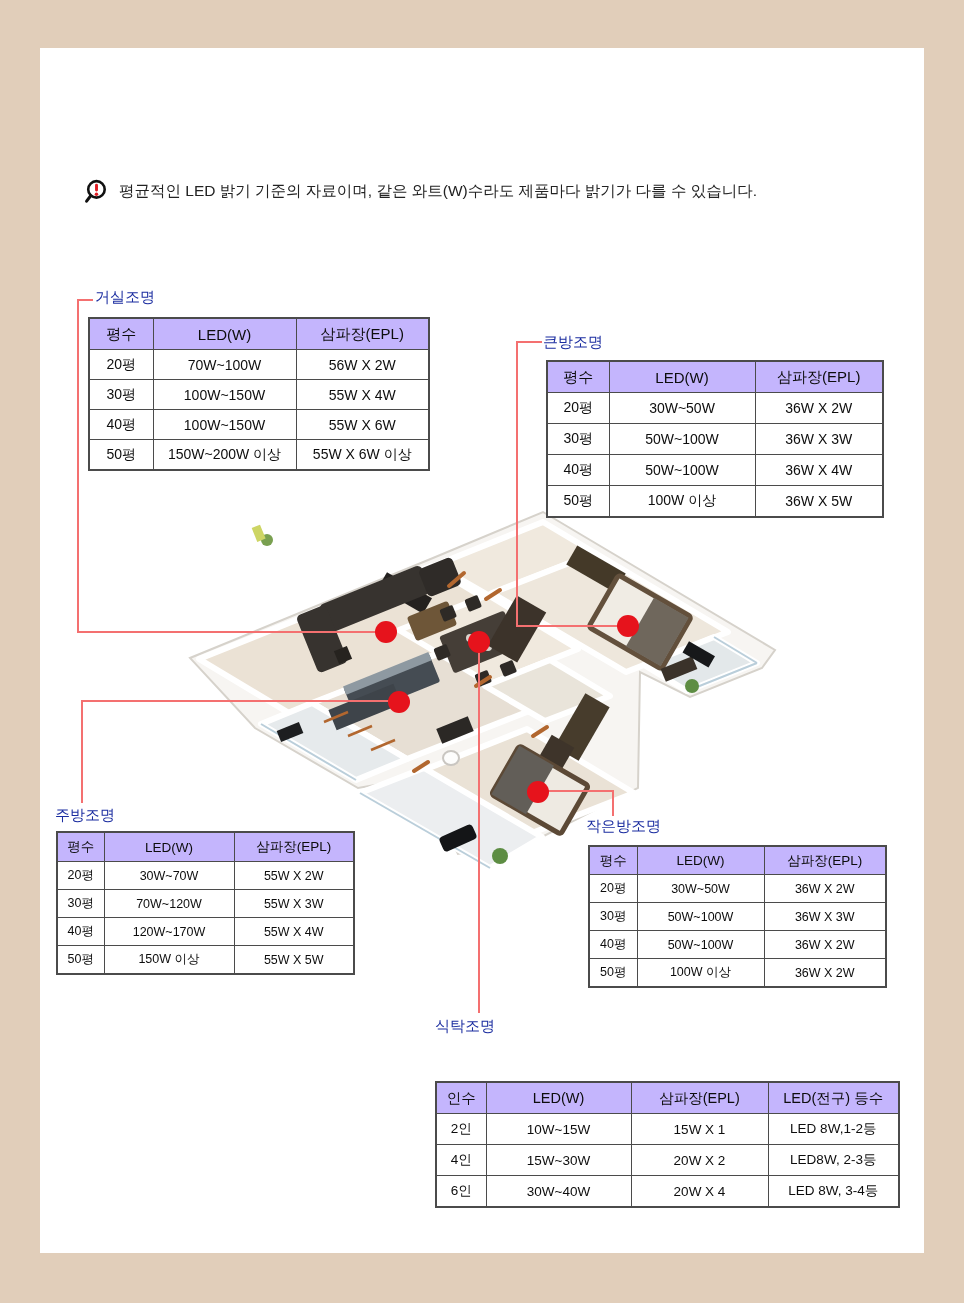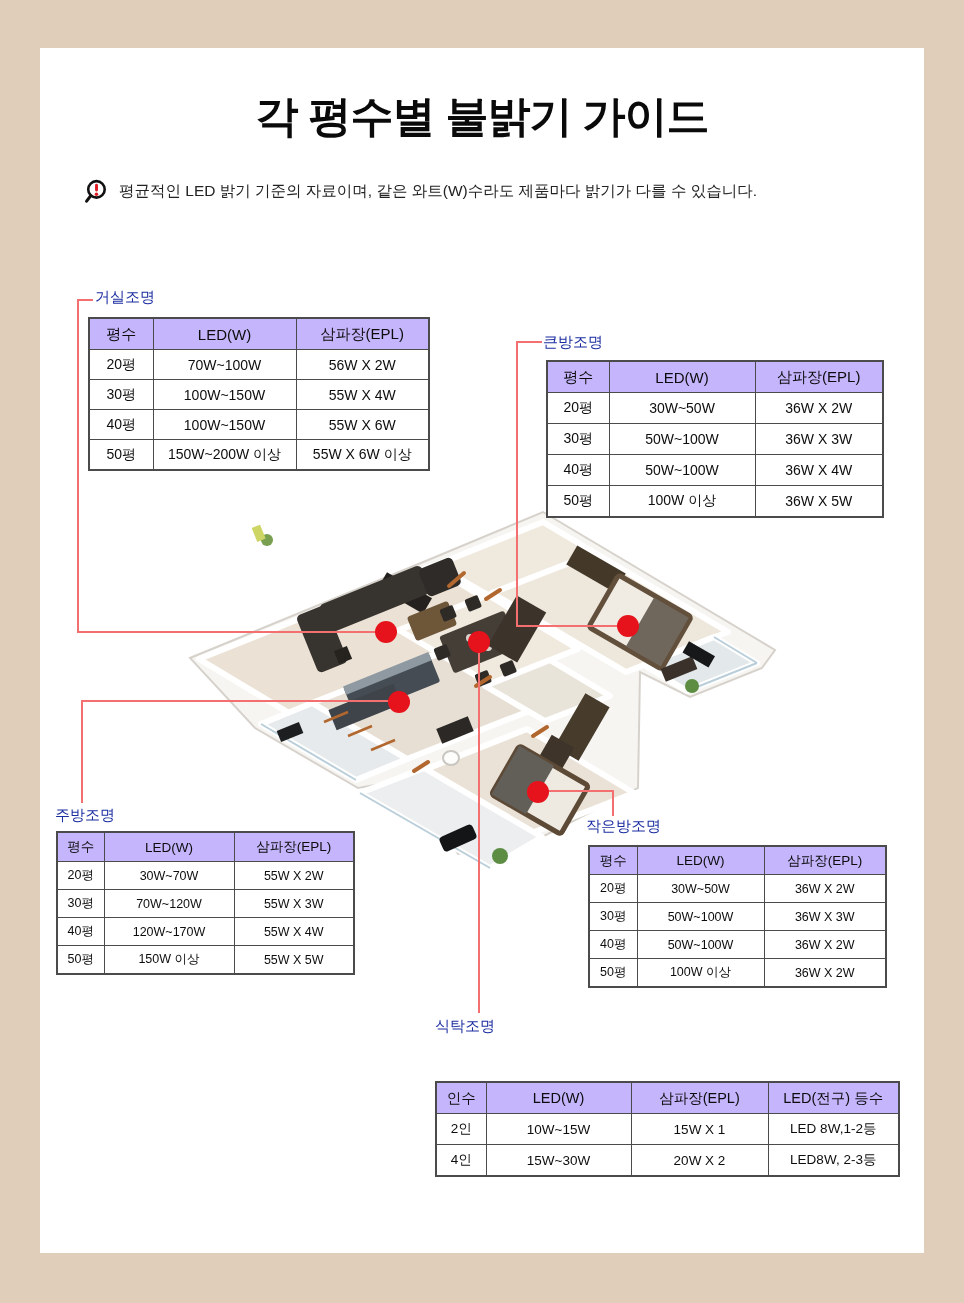--- a/index.html
+++ b/index.html
@@ -43,21 +43,20 @@
   .lbl-kitchen{left:55px;top:806px;}
   .lbl-small{left:586px;top:817px;}
   .lbl-dining{left:435px;top:1017px;text-align:right;}
 </style>
 </head>
 <body>
 
 <div class="page">
   <div class="content"></div>
 
-  <div class="title">각 평수별 불밝기 가이드</div>
 
   <div class="notice">
     <svg width="26" height="26" viewBox="0 0 24 24">
       <circle cx="11.5" cy="10.5" r="7.6" fill="none" stroke="#111" stroke-width="2.4"></circle>
       <line x1="6.2" y1="16.4" x2="2.4" y2="21.4" stroke="#111" stroke-width="2.8" stroke-linecap="round"></line>
       <rect x="10.2" y="5.4" width="2.7" height="7" rx="1.3" fill="#e01b22"></rect>
       <circle cx="11.5" cy="14.9" r="1.6" fill="#e01b22"></circle>
     </svg>
     <span>평균적인 LED 밝기 기준의 자료이며, 같은 와트(W)수라도 제품마다 밝기가 다를 수 있습니다.</span>
   </div>
@@ -356,15 +355,21 @@
           <td>10W~15W</td>
           <td>15W X 1</td>
           <td>LED 8W,1-2등</td>
         </tr>
         <tr>
           <td>4인</td>
           <td>15W~30W</td>
           <td>20W X 2</td>
           <td>LED8W, 2-3등</td>
         </tr>
+        <tr>
+          <td>6인</td>
+          <td>30W~40W</td>
+          <td>20W X 4</td>
+          <td>LED 8W, 3-4등</td>
+        </tr>
       </tbody>
     </table>
 </div>
 
 </body></html>

